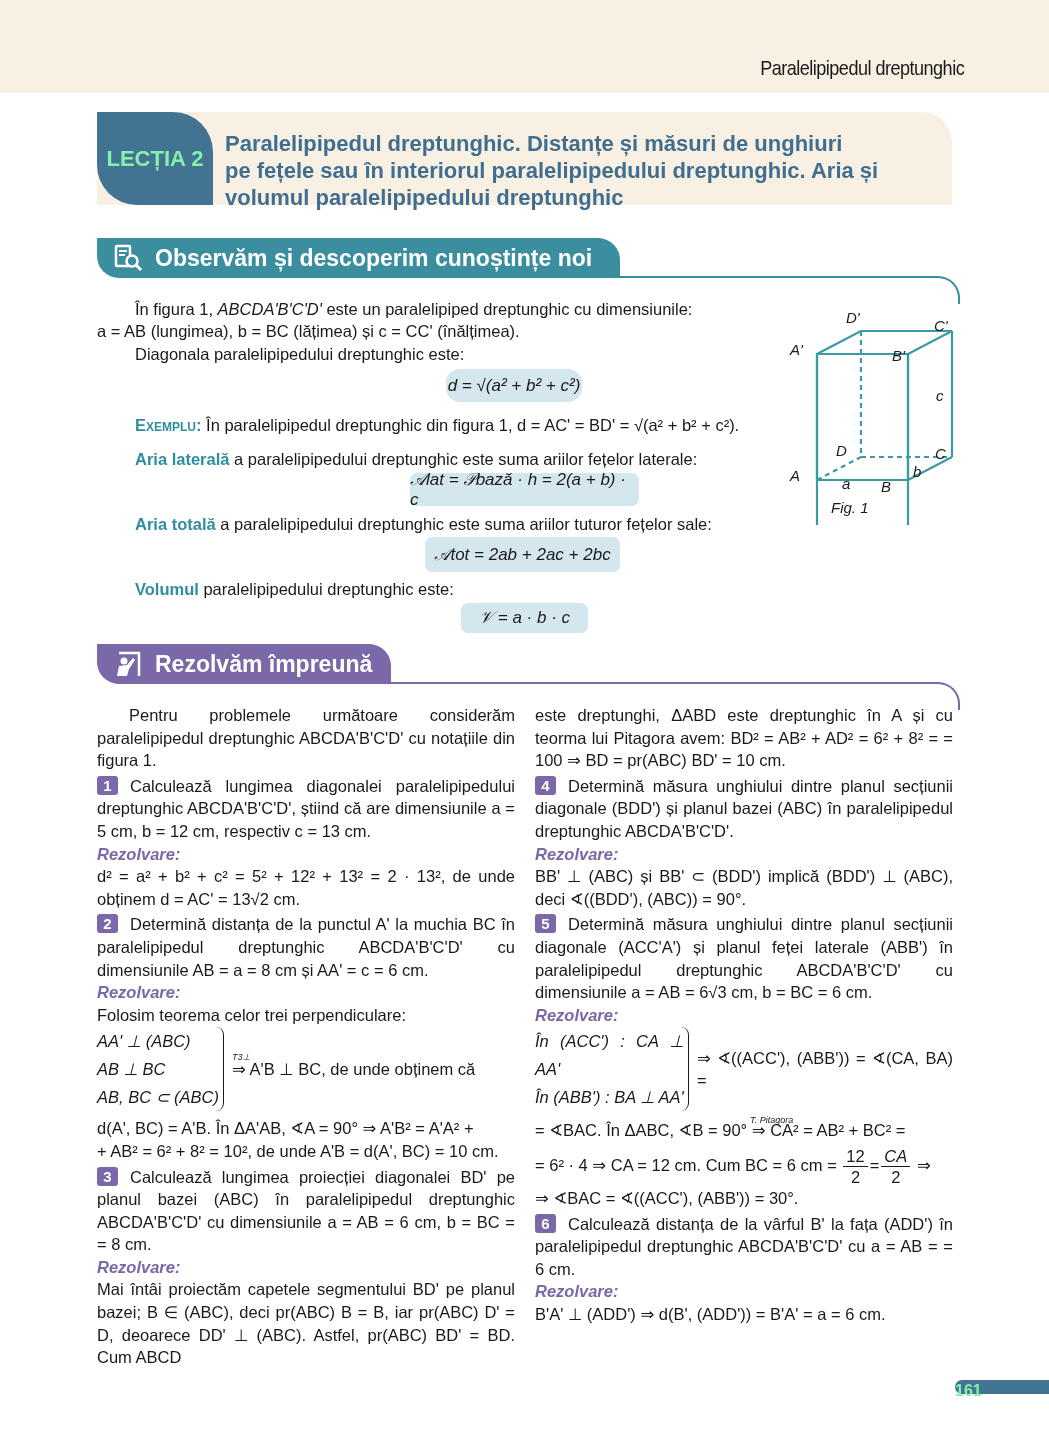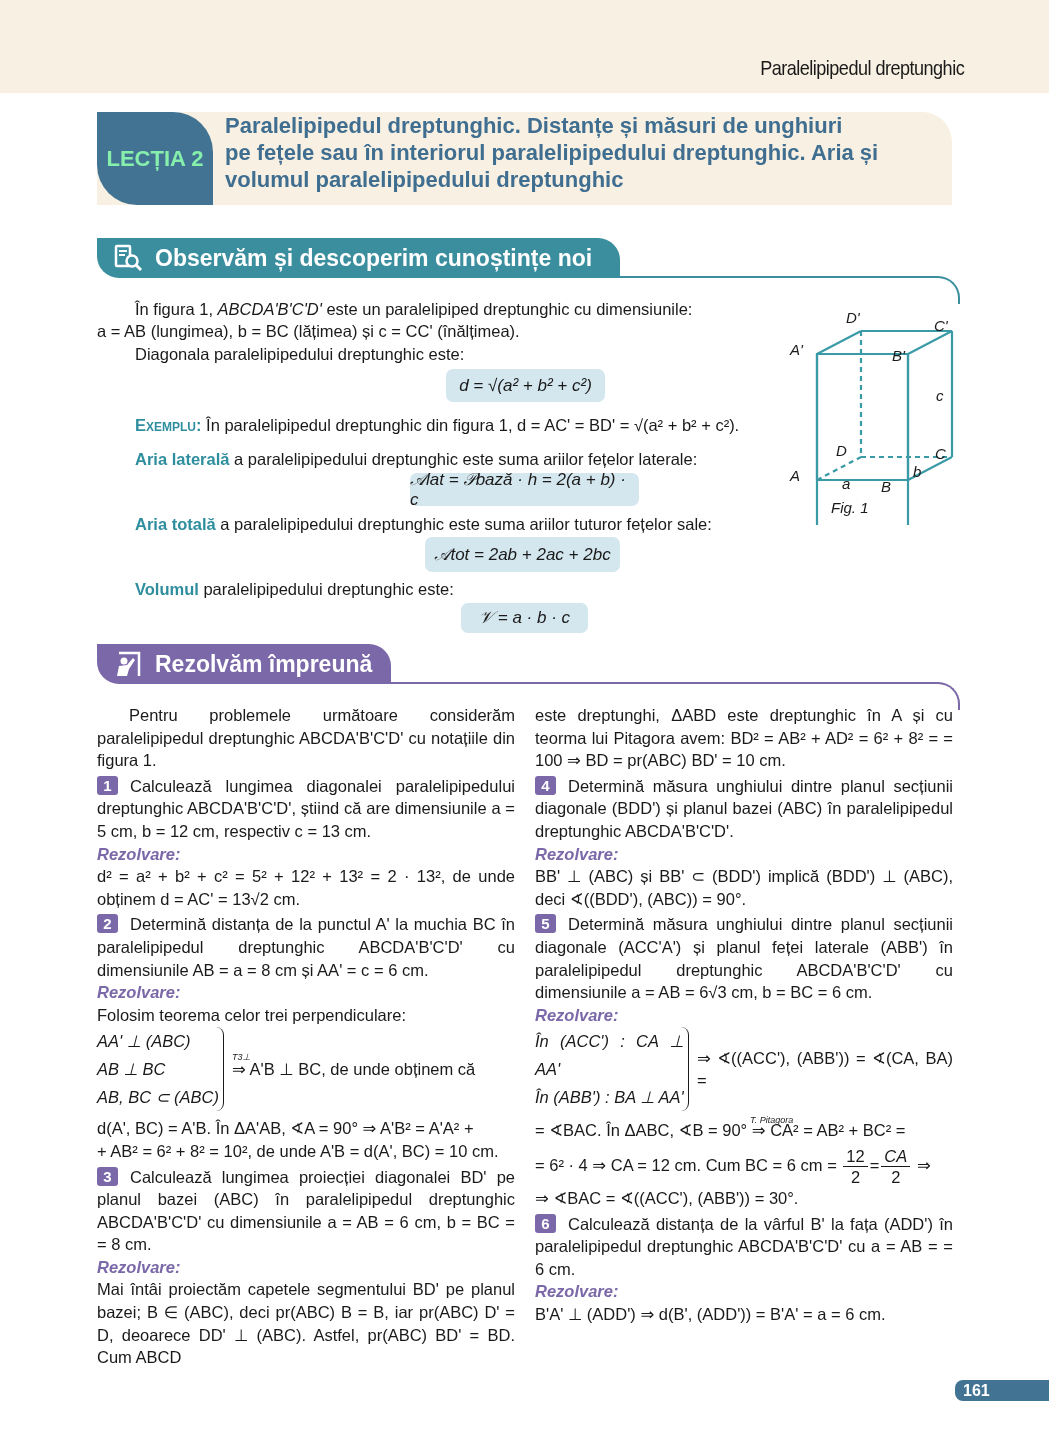--- a/index.html
+++ b/index.html
@@ -2,21 +2,21 @@
 <html><head>
 <meta charset="utf-8">
 <style>
   * { box-sizing: border-box; margin: 0; padding: 0; }
   body { width: 1049px; height: 1439px; background: #ffffff; font-family: "Liberation Sans", sans-serif; color: #1a1a1a; position: relative; overflow: hidden; }
   .topband { position: absolute; left: 0; top: 0; width: 1049px; height: 93px; background: #f8f0e2; }
   .running-title { position: absolute; right: 85px; top: 56px; font-size: 21px; color: #1a1a1a; letter-spacing: -0.6px; transform: scaleX(0.86); transform-origin: right center; }
 
   .lesson { position: absolute; left: 97px; top: 112px; width: 855px; height: 93px; background: #f8f0e2; border-radius: 0 30px 0 0; }
   .lesson-tag { position: absolute; left: 0; top: 0; width: 116px; height: 93px; background: #427393; color: #86efac; border-radius: 0 40px 0 40px; font-weight: bold; font-size: 22px; display: flex; align-items: center; justify-content: center; }
-  .lesson-title { position: absolute; left: 128px; top: 0; width: 700px; font-weight: bold; font-size: 22px; line-height: 27px; color: #3f6e90; }
+  .lesson-title { position: absolute; left: 128px; top: 18px; width: 700px; font-weight: bold; font-size: 22px; line-height: 27px; color: #3f6e90; }
 
   .sec-head { position: absolute; left: 97px; height: 40px; border-radius: 0 22px 0 22px; color: #fff; font-weight: bold; font-size: 23px; display: flex; align-items: center; padding-left: 58px; }
   .sec-head .icon { position: absolute; left: 16px; top: 6px; width: 30px; height: 28px; }
   .sec-line { position: absolute; height: 2px; }
   .sec-curve { position: absolute; width: 28px; height: 28px; border-top: 2px solid; border-right: 2px solid; border-radius: 0 22px 0 0; }
 
   .obs-head { top: 238px; width: 523px; background: #3a8e9e; }
   .obs-line { left: 600px; top: 276px; width: 335px; background: #3a8e9e; }
   .obs-curve { left: 932px; top: 276px; border-color: #3a8e9e; }
 
@@ -38,21 +38,21 @@
   .ind { text-indent: 32px; }
   .num { display: inline-block; width: 21px; height: 19px; background: #7b68a8; color: #fff; border-radius: 3px; font-weight: bold; text-align: center; line-height: 19px; font-size: 15px; margin-right: 12px; text-indent: 0; vertical-align: 1px; }
   .rez { color: #7b68a8; font-weight: bold; font-style: italic; }
   .sys { display: flex; align-items: center; margin: 1px 0; }
   .sys-lines { border-right: 1.5px solid #1a1a1a; border-radius: 0 8px 8px 0; padding-right: 4px; font-style: italic; line-height: 28px; }
   .sys-res { padding-left: 8px; position: relative; }
   .tiny { font-size: 9px; position: absolute; font-style: italic; }
   .frac { display: inline-flex; flex-direction: column; align-items: center; vertical-align: middle; line-height: 20px; margin: 0 2px; }
   .frac span:first-child { border-bottom: 1px solid #1a1a1a; padding: 0 3px; }
 
-  .page-num { position: absolute; left: 955px; top: 1380px; width: 94px; height: 21px; background: #427393; border-radius: 8px 0 0 8px; color: #ffffff; font-weight: bold; font-size: 16px; line-height: 21px; padding-left: 8px; }
+  .page-num { position: absolute; left: 955px; top: 1380px; width: 94px; height: 14px; background: #427393; border-radius: 8px 0 0 8px; color: #86efac; font-weight: bold; font-size: 16px; line-height: 21px; padding-left: 0; }
 </style>
 </head>
 <body>
 
 <div class="topband"></div>
 <div class="running-title">Paralelipipedul dreptunghic</div>
 
 <div class="lesson">
   <div class="lesson-tag">LECȚIA 2</div>
   <div class="lesson-title">
@@ -73,21 +73,21 @@
   <span>Observăm și descoperim cunoștințe noi</span>
 </div>
 <div class="sec-line obs-line"></div>
 <div class="sec-curve obs-curve"></div>
 
 <div class="p" style="left:135px; top:298px;">
   <span>În figura 1, </span><span class="i">ABCDA'B'C'D'</span><span> este un paralelipiped dreptunghic cu dimensiunile:</span>
 </div>
 <div class="p" style="left:97px; top:320px;">a = AB (lungimea), b = BC (lățimea) și c = CC' (înălțimea).</div>
 <div class="p" style="left:135px; top:343px;">Diagonala paralelipipedului dreptunghic este:</div>
-<div class="fbox" style="left:446px; top:369px; width:159px; height:33px;">d = √(a² + b² + c²)</div>
+<div class="fbox" style="left:446px; top:369px; width:136px; height:33px;border-radius:14px;">d = √(a² + b² + c²)</div>
 
 <div class="p" style="left:135px; top:414px;">
   <span class="teal smallcaps">Exemplu:</span><span> În paralelipipedul dreptunghic din figura 1, d = AC' = BD' = √(a² + b² + c²).</span>
 </div>
 <div class="p" style="left:135px; top:448px;">
   <span class="teal">Aria laterală</span><span> a paralelipipedului dreptunghic este suma ariilor fețelor laterale:</span>
 </div>
 <div class="fbox" style="left:410px; top:473px; width:229px; height:33px;">𝒜lat = 𝒫bază · h = 2(a + b) · c</div>
 <div class="p" style="left:135px; top:513px;">
   <span class="teal">Aria totală</span><span> a paralelipipedului dreptunghic este suma ariilor tuturor fețelor sale:</span>

